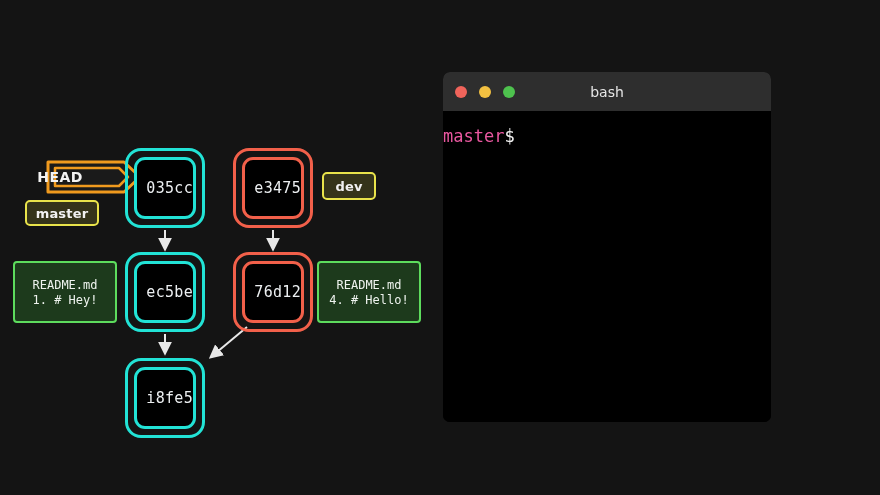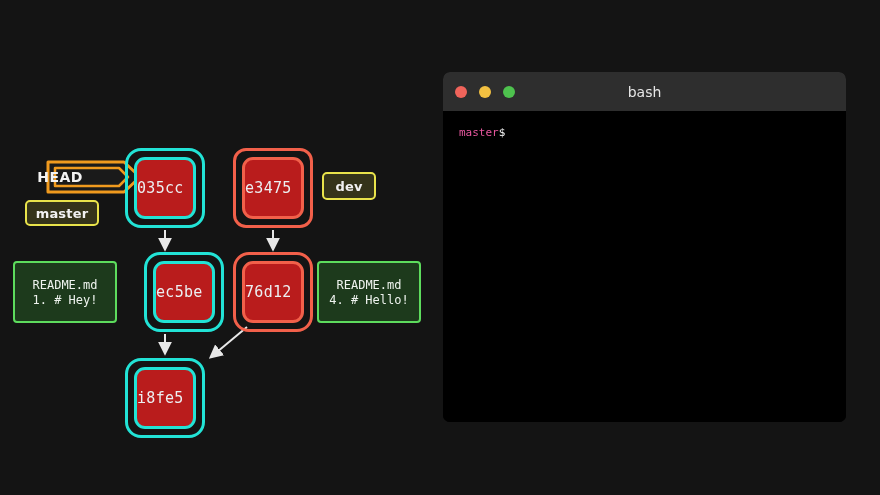--- a/index.html
+++ b/index.html
@@ -44,24 +44,24 @@
     display: flex;
     align-items: center;
     justify-content: center;
   }
   .node .inner {
     width: 62px;
     height: 62px;
     box-sizing: border-box;
     border: 3px solid #22e3d6;
     border-radius: 11px;
-    background: #b91c1c;
-    display: flex;
-    align-items: center;
-    justify-content: flex-start;
+    background: #000000;
+    display: flex;
+    align-items: center;
+    justify-content: flex-end;
   }
   .node .sha {
     font-family: "DejaVu Sans Mono", monospace;
     font-size: 15px;
     color: #eceff1;
     letter-spacing: 0.3px;
   }
   .node.red { border-color: #f2604a; }
   .node.red .inner { border-color: #f2604a; }
 
@@ -126,21 +126,21 @@
     color: #eef3ee;
   }
   #file-left  { left: 13px;  top: 261px; }
   #file-right { left: 317px; top: 261px; }
 
   
   #terminal {
     position: absolute;
     left: 443px;
     top: 72px;
-    width: 403px;
+    width: 328px;
     height: 350px;
     border-radius: 7px;
     overflow: hidden;
     background: #000000;
   }
   #terminal-titlebar {
     height: 39px;
     background: #2e2e2e;
     position: relative;
     display: flex;
@@ -165,24 +165,24 @@
   .light.green  { background: #4ec24e; }
   #terminal-title {
     width: 100%;
     text-align: center;
     font-size: 14px;
     color: #e6e6e6;
   }
   #terminal-body {
     height: 311px;
     background: #000000;
-    padding: 14px 16px;
+    padding: 14px 0;
     box-sizing: border-box;
     font-family: "DejaVu Sans Mono", monospace;
-    font-size: 11px;
+    font-size: 17px;
     line-height: 1.4;
     text-decoration: underline;
   }
   #prompt-branch { color: #e958a0; }
   #prompt-sigil  { color: #f2f2f2; }
 </style>
 </head>
 <body>
 
 <div id="diagram">
@@ -213,27 +213,27 @@
 
   <div class="ref-badge" id="ref-master">master</div>
   <div class="ref-badge" id="ref-dev">dev</div>
 
   <div class="node" style="left:125px; top:148px;">
     <div class="inner">
       <span class="sha">035cc</span>
     </div>
   </div>
 
-  <div class="node red" style="left:233px; top:148px;border-radius:13px;">
+  <div class="node red" style="left:233px; top:148px;">
     <div class="inner">
       <span class="sha">e3475</span>
     </div>
   </div>
 
-  <div class="node" style="left:125px; top:252px;margin-left:19px;">
+  <div class="node" style="left:125px; top:252px;">
     <div class="inner">
       <span class="sha">ec5be</span>
     </div>
   </div>
 
   <div class="node red" style="left:233px; top:252px;">
     <div class="inner">
       <span class="sha">76d12</span>
     </div>
   </div>

